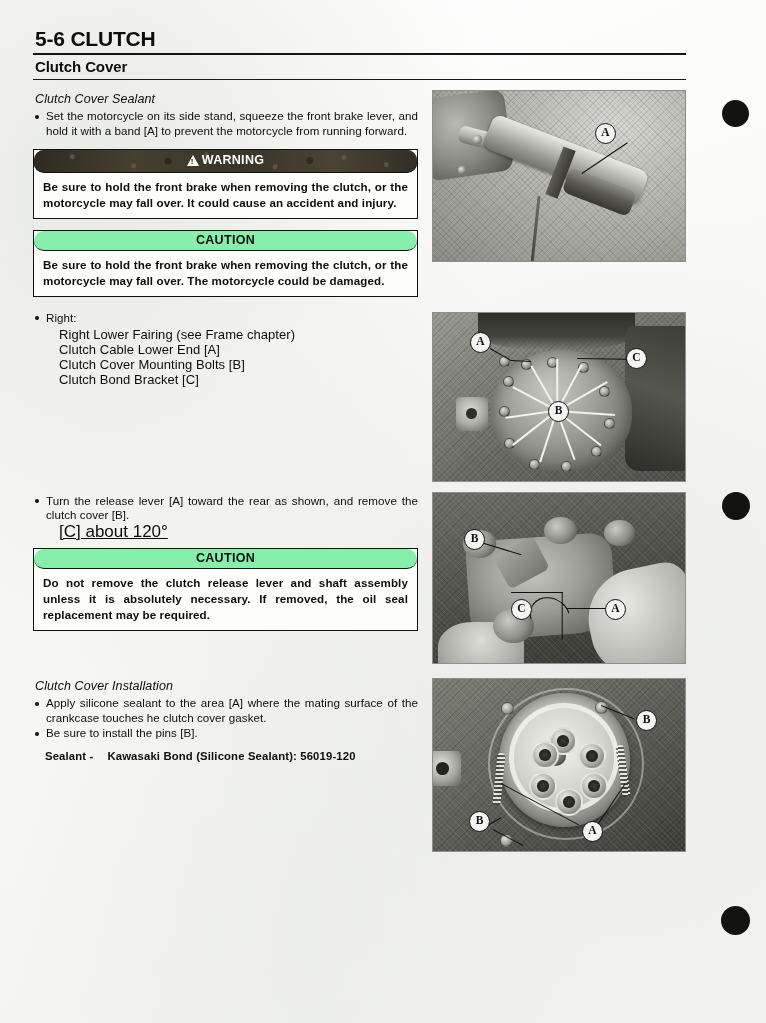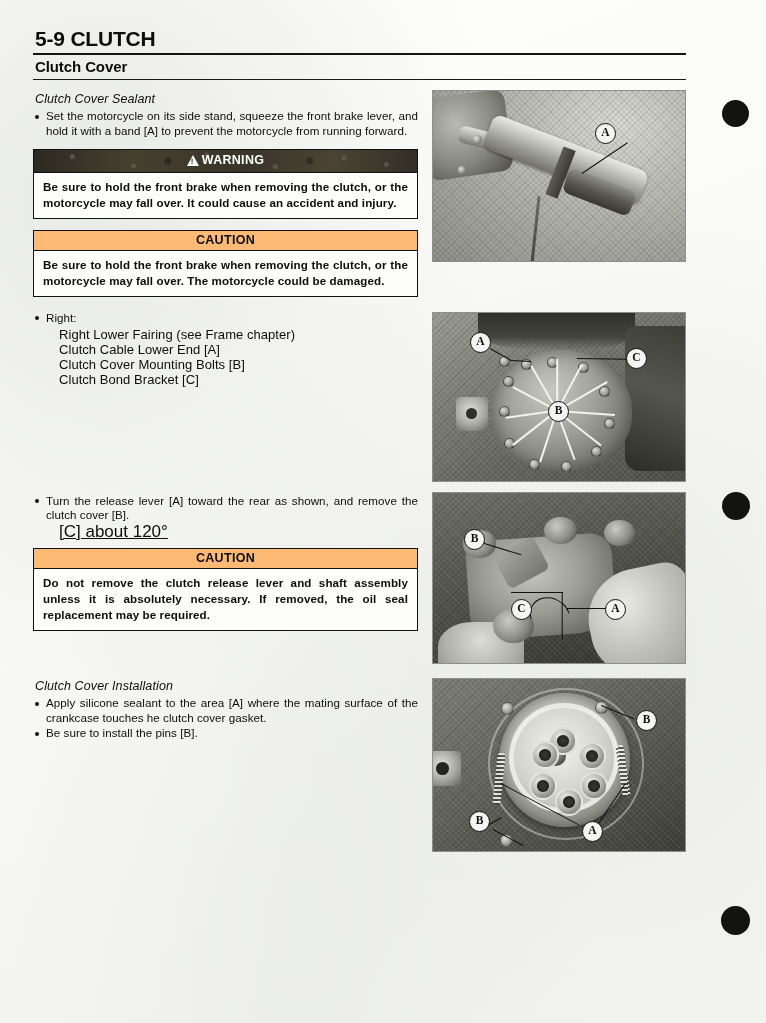--- a/index.html
+++ b/index.html
@@ -132,23 +132,24 @@
     box-sizing: border-box;
   }
   .adv-head {
     text-align: center;
     font-weight: bold;
     font-size: 12.5px;
     letter-spacing: 0.3px;
     padding: 2px 0 3px;
     border-bottom: 1.4px solid #111;
     line-height: 1.15;
+    border-radius: 10px;
   }
   .adv-head.caution {
-    background: #fdba74;
+    background: #86efac;
     color: #0d0d0d;
   }
   .adv-head.warning {
     color: #ffffff;
     background-color: #3b352b;
     background-image:
       radial-gradient(circle at 10% 30%, rgba(255,255,255,0.16) 0 2px, rgba(0,0,0,0) 3px),
       radial-gradient(circle at 26% 72%, rgba(255,255,255,0.12) 0 2px, rgba(0,0,0,0) 3px),
       radial-gradient(circle at 45% 22%, rgba(255,255,255,0.10) 0 2px, rgba(0,0,0,0) 3px),
       radial-gradient(circle at 63% 76%, rgba(255,255,255,0.13) 0 2px, rgba(0,0,0,0) 3px),
@@ -493,21 +494,21 @@
     border-radius: 50%;
   }
 </style>
 </head>
 <body>
 
 <div class="page">
   <div class="paper-grain"></div>
 
   <div class="page-head">
-    <div class="page-number-title">5-9 CLUTCH</div>
+    <div class="page-number-title">5-6 CLUTCH</div>
     <div class="rule-thick"></div>
     <div class="section-title">Clutch Cover</div>
     <div class="rule-thin"></div>
   </div>
 
   <div class="col-left">
 
     <div class="proc-title">Clutch Cover Sealant</div>
     <ul class="bullets">
       <li>Set the motorcycle on its side stand, squeeze the front brake lever, and hold it with a band [A] to prevent the motorcycle from running forward.</li>
@@ -544,20 +545,23 @@
     <div class="adv-box" style="margin-top:9px;">
       <div class="adv-head caution">CAUTION</div>
       <div class="adv-body">Do not remove the clutch release lever and shaft assembly unless it is absolutely necessary.  If removed, the oil seal replacement may be required.</div>
     </div>
 
     <div class="proc-title" style="margin-top:48px;">Clutch Cover Installation</div>
     <ul class="bullets">
       <li>Apply silicone sealant to the area [A] where the mating surface of the crankcase touches he clutch cover gasket.</li>
       <li>Be sure to install the pins [B].</li>
     </ul>
+    <div class="sealant-line">
+      <span>Sealant -</span><span class="gap"></span><span>Kawasaki Bond (Silicone Sealant): 56019-120</span>
+    </div>
   </div>
 
   <div class="photo" id="photo1" style="left:432px; top:90px; width:252px; height:170px;">
     <div class="scene">
       <div class="base"></div>
       <div class="mesh"></div>
       <div class="master"></div>
       <div class="lever"></div>
       <div class="bar"></div>
       <div class="grip"></div>

